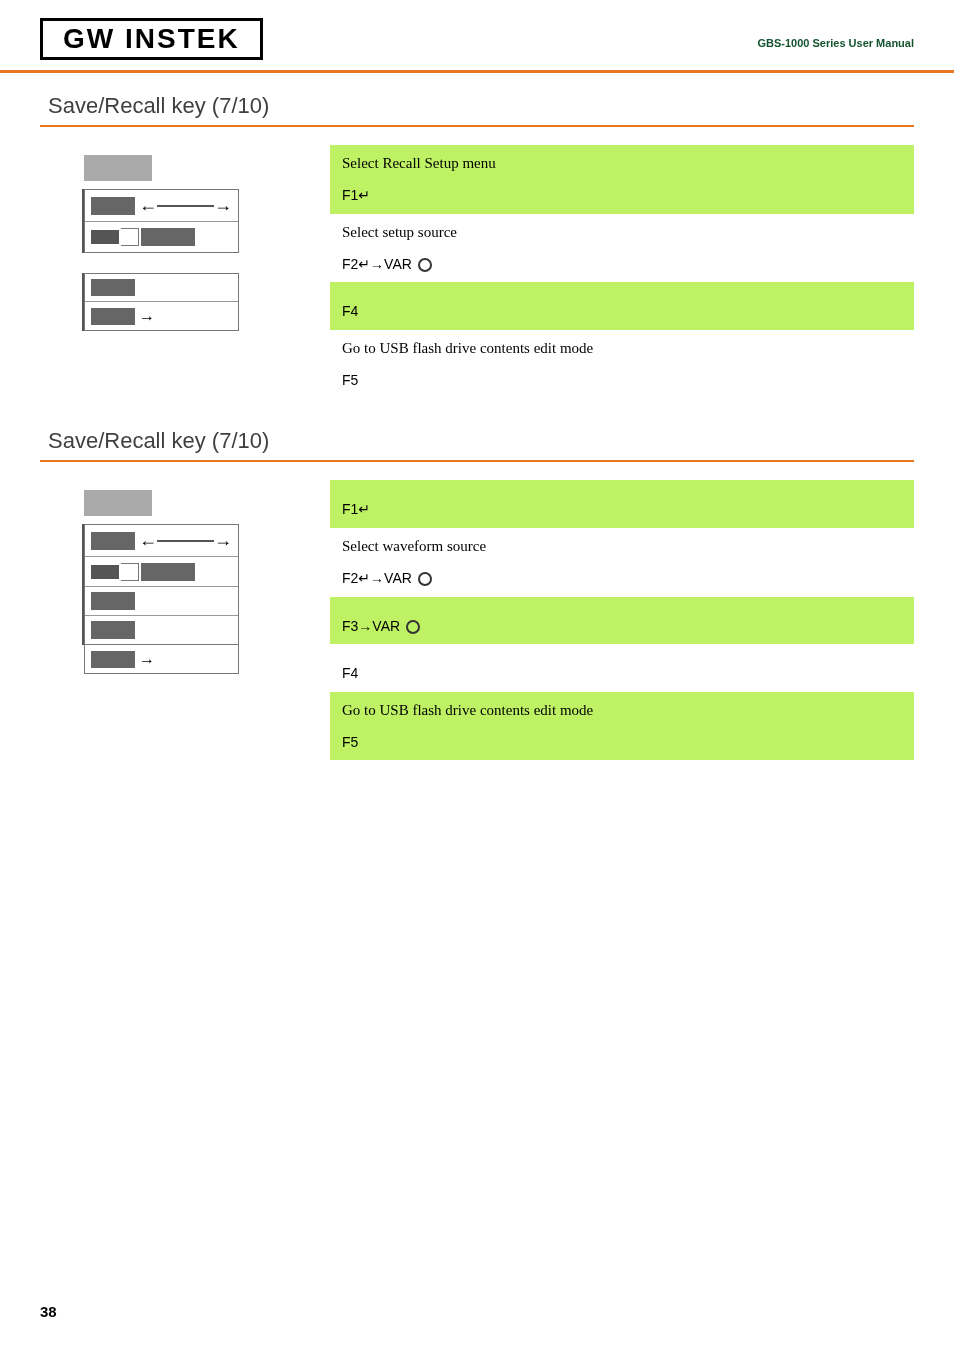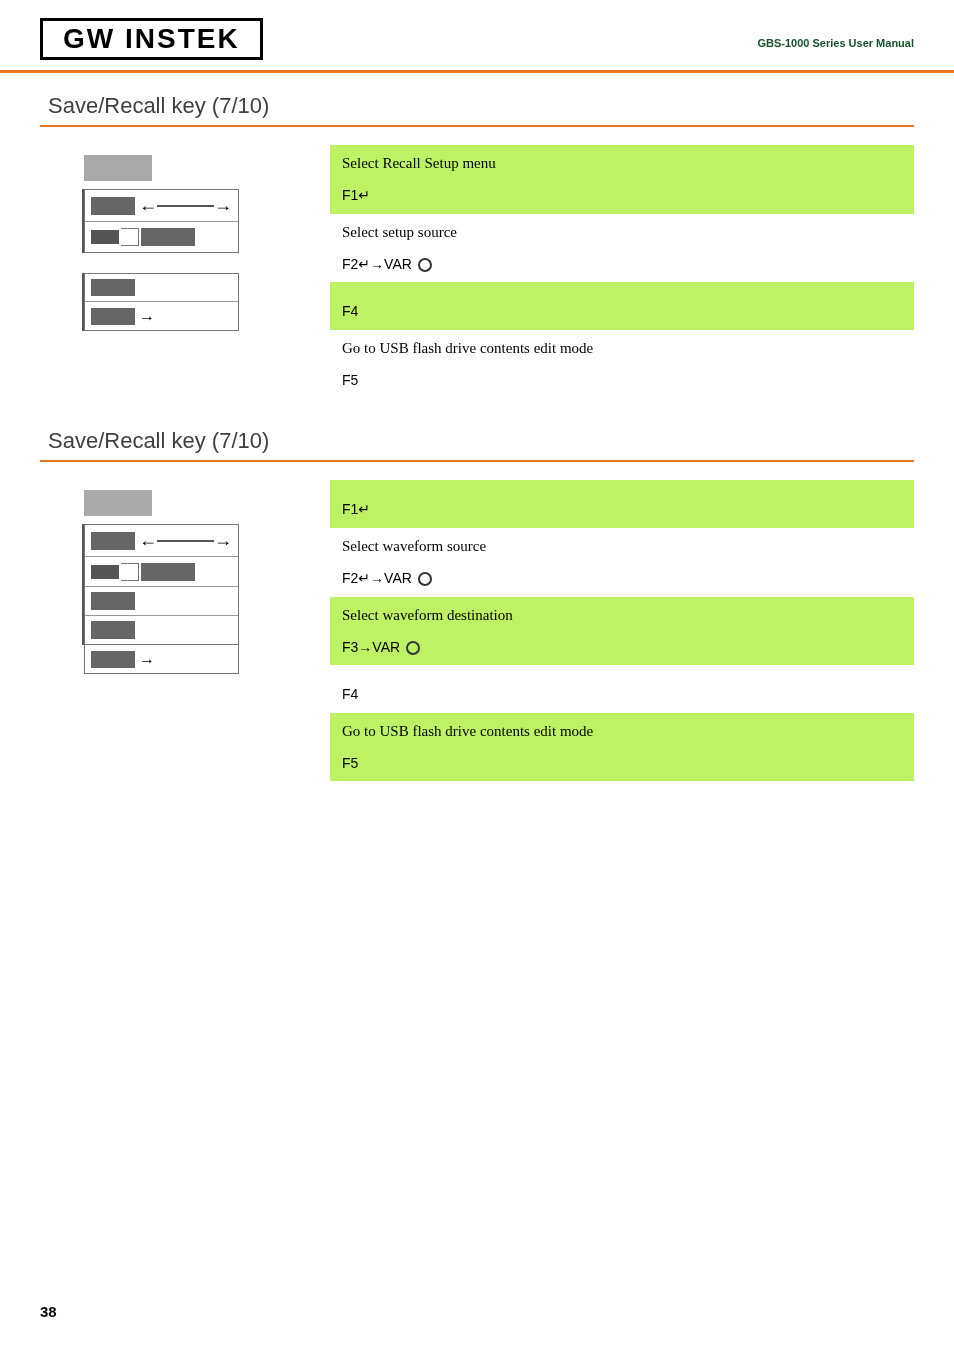--- a/index.html
+++ b/index.html
@@ -263,21 +263,20 @@
       <div class="menu-row shaded">
         <span class="key fkey">F1<span class="enter-sym">↵</span></span>
       </div>
 
       <div class="menu-row">
         <span class="desc">Select waveform source</span>
         <span class="key fkey">F2<span class="enter-sym">↵</span>→VAR <span class="knob-sym"></span></span>
       </div>
 
       <div class="menu-row shaded">
-        <span class="desc">Select waveform destination</span>
         <span class="key fkey">F3→VAR <span class="knob-sym"></span></span>
       </div>
 
       <div class="menu-row">
         <span class="key fkey">F4</span>
       </div>
 
       <div class="menu-row shaded">
         <span class="desc">Go to USB flash drive contents edit mode</span>
         <span class="key fkey">F5</span>

